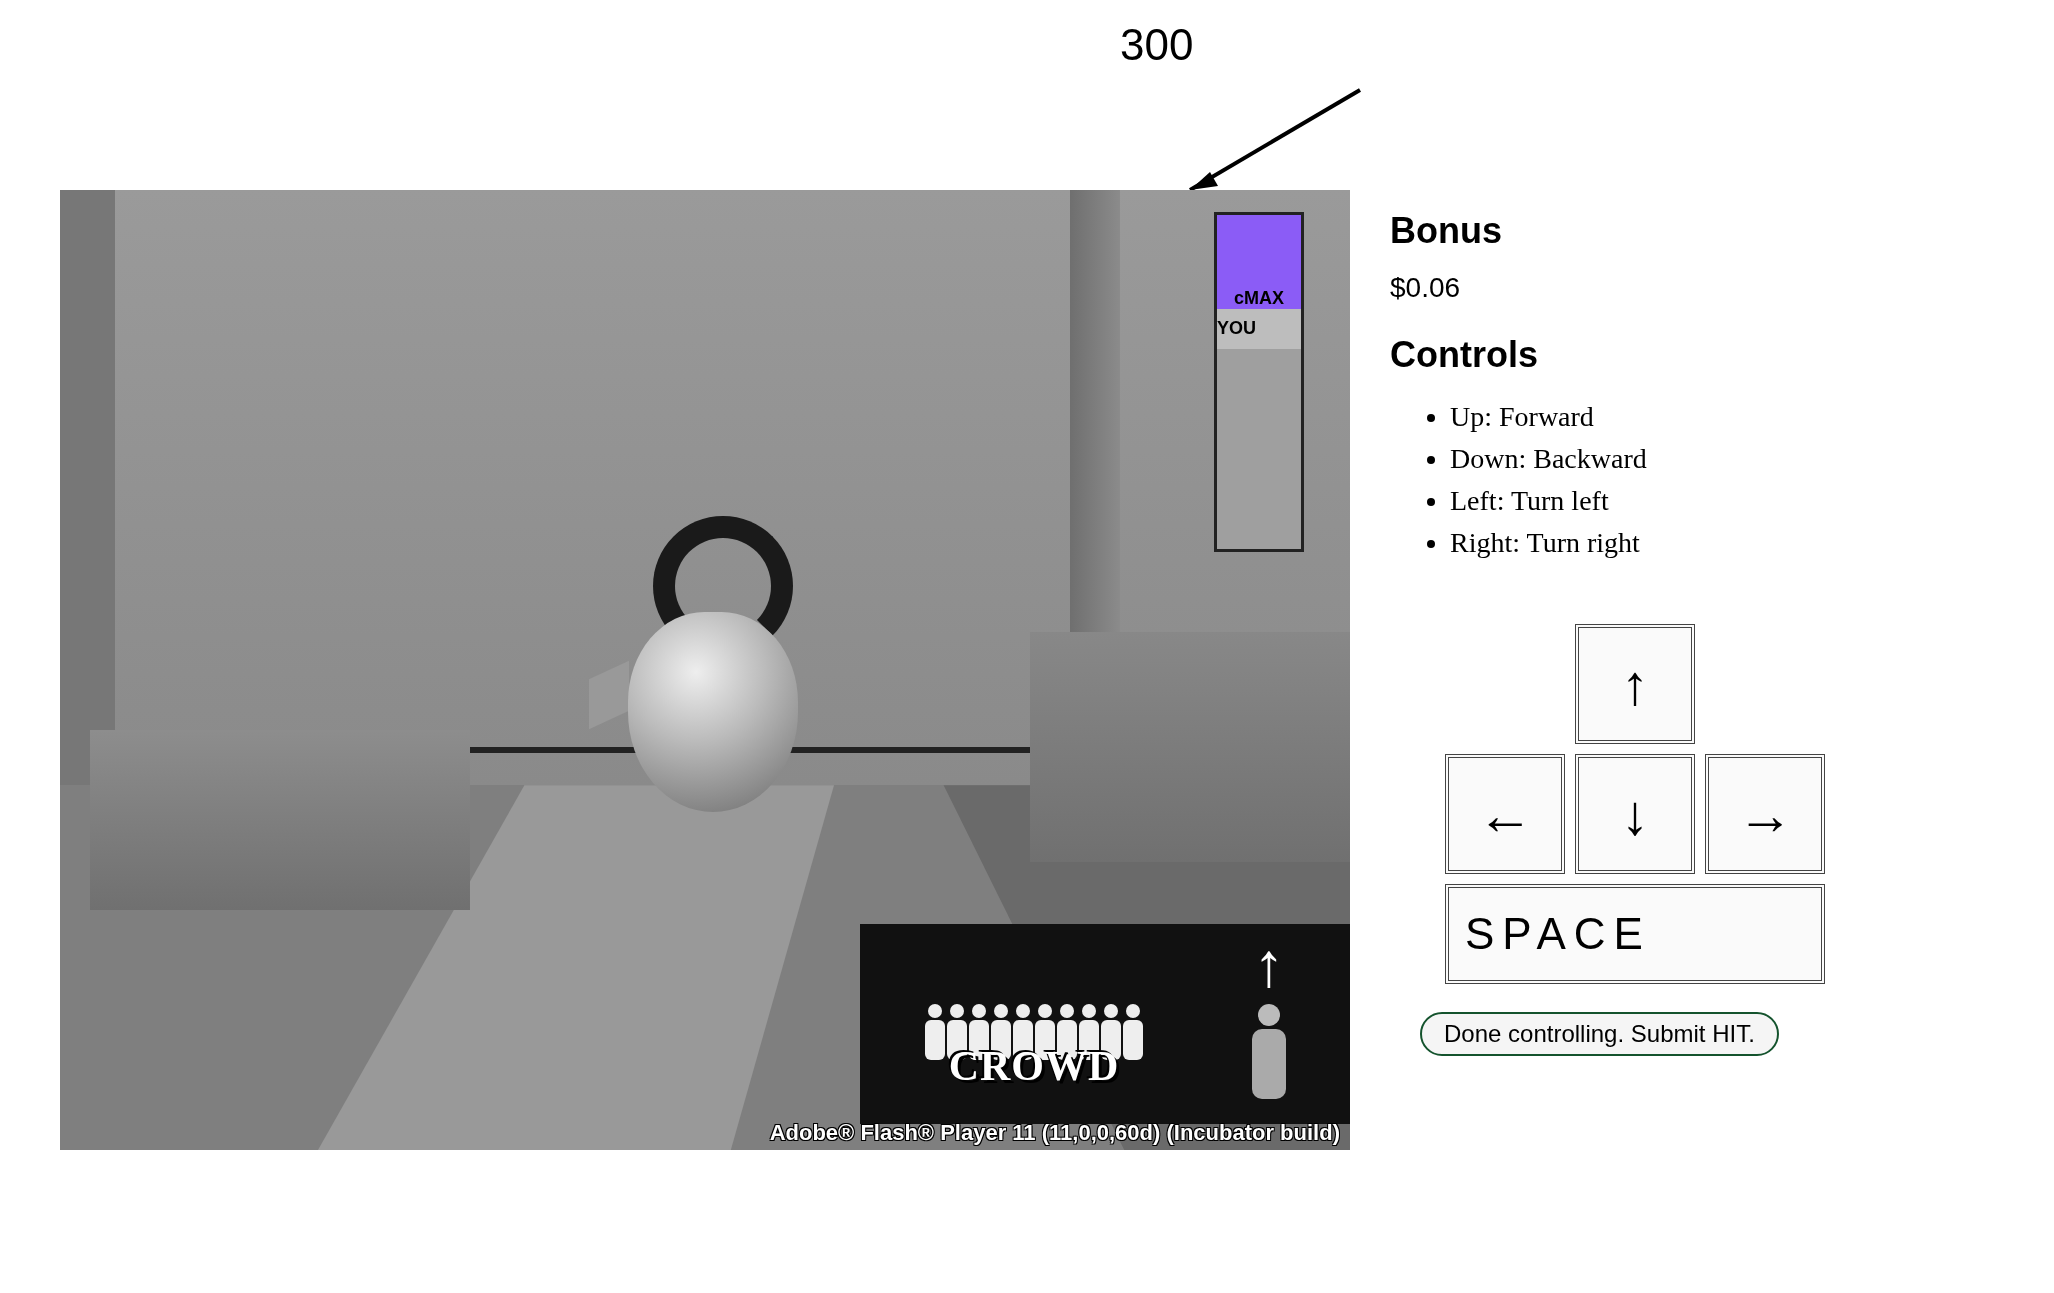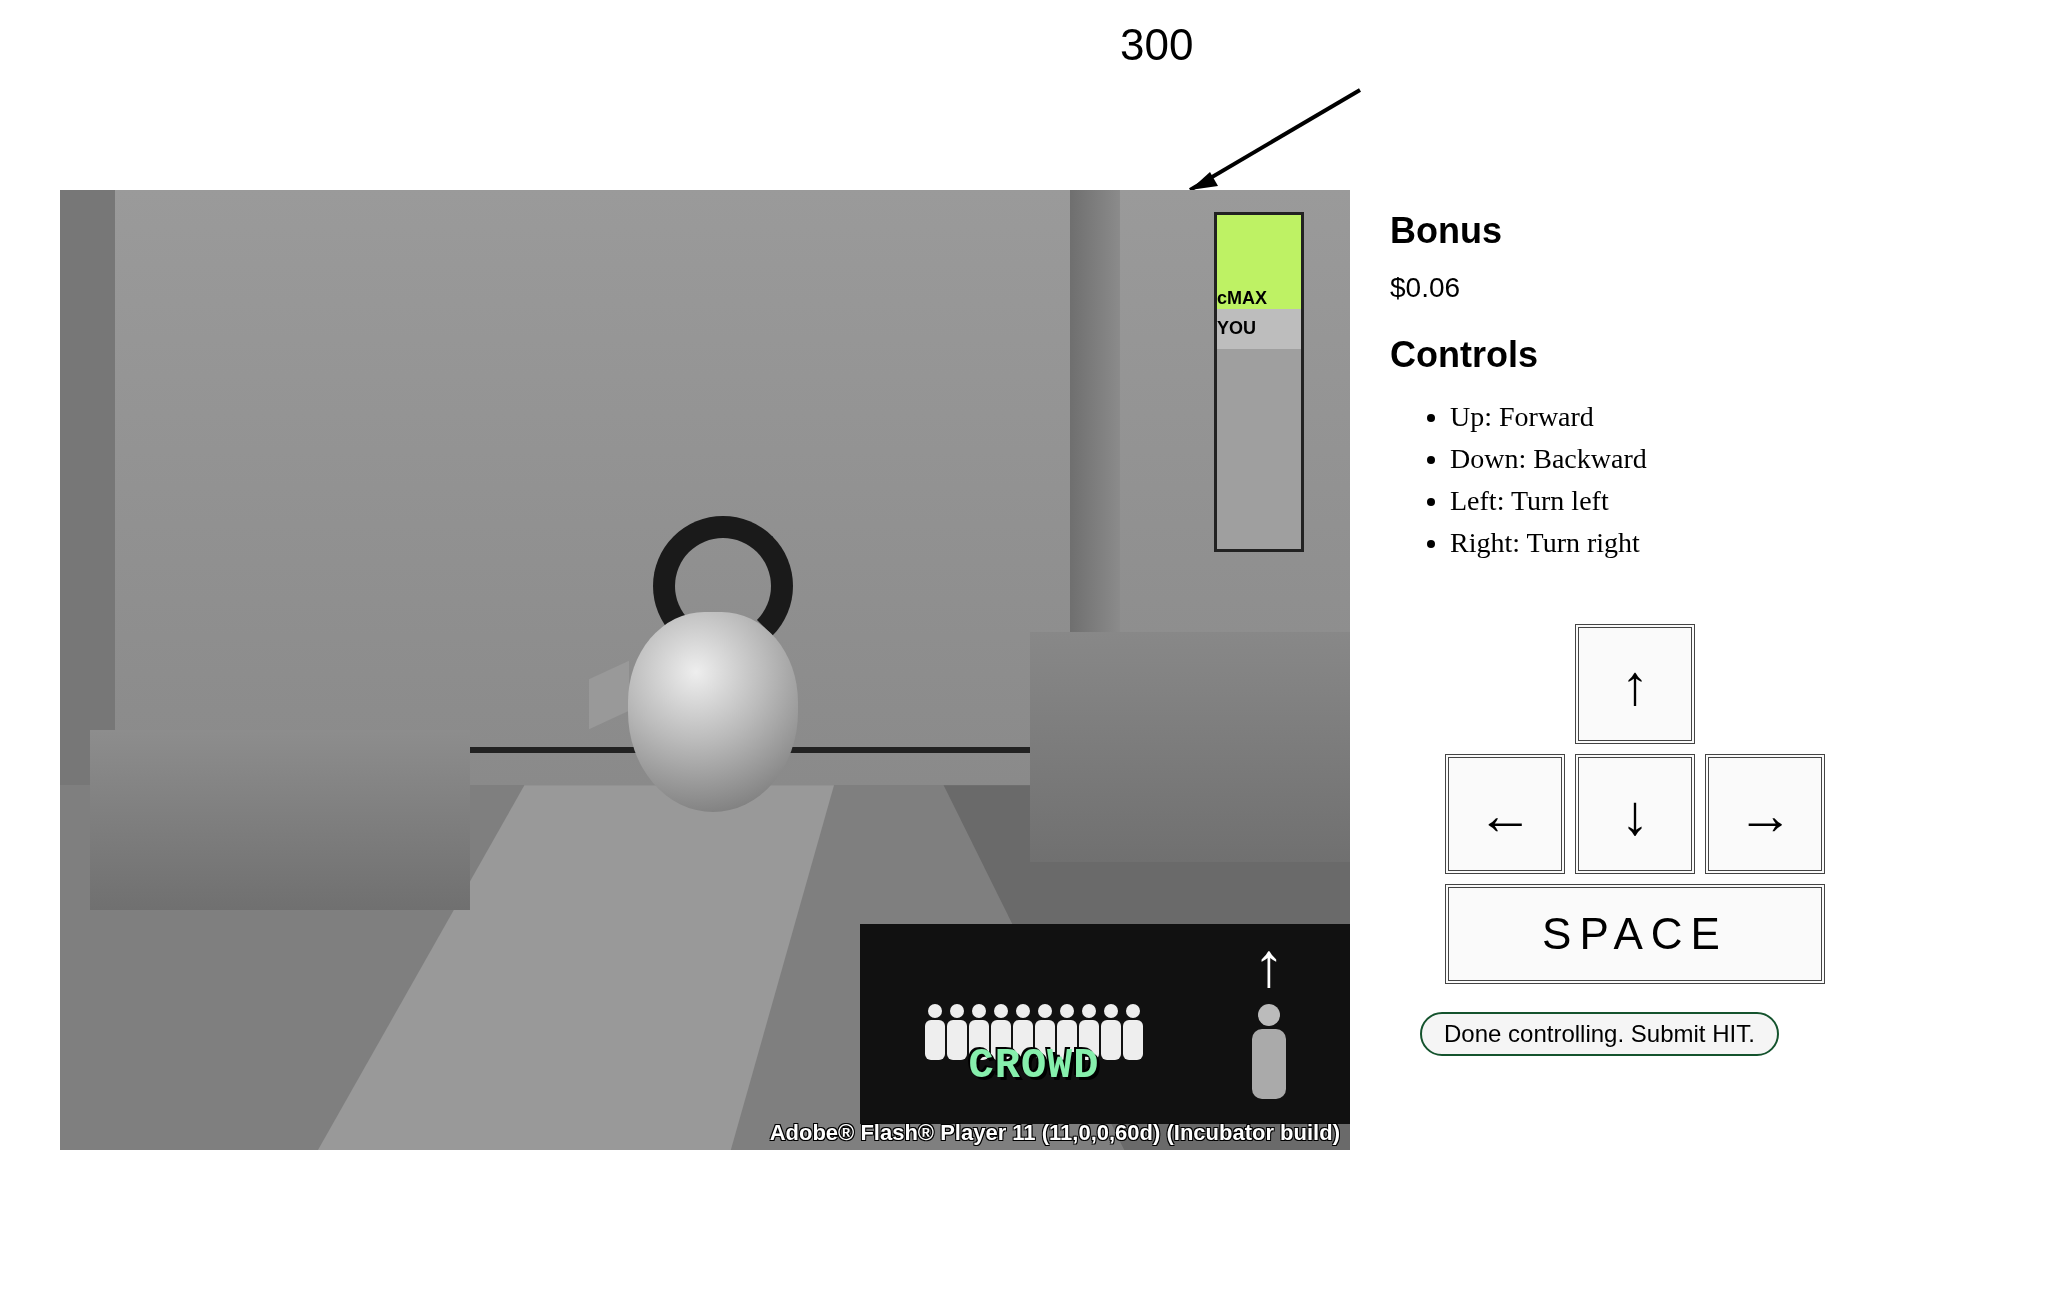--- a/index.html
+++ b/index.html
@@ -69,21 +69,21 @@
 .meter-top-number {
   text-align: center;
   font-family: Arial, sans-serif;
   font-size: 20px;
   font-weight: bold;
   margin-top: -28px;
   color: #000;
 }
 .meter-outer { position: absolute; top: 10px; right: 22px; width: 96px; height: 350px; }
 .meter-label { font-family: Arial, sans-serif; font-size: 18px; font-weight: bold; text-align: center; }
-.meter-fill-upper { flex: 0 0 28%; background: #bef264; display:flex; align-items:flex-end; }
+.meter-fill-upper { flex: 0 0 28%; background: #8b5cf6; display:flex; align-items:flex-end; justify-content:center; }
 .meter-fill-mid { flex: 0 0 12%; background: #bdbdbd; display:flex; align-items:center; justify-content:flex-start; }
 .meter-fill-lower { flex: 1; background: #9f9f9f; }
 .crowd-overlay {
   position: absolute;
   bottom: 26px;
   right: 0;
   width: 490px;
   height: 200px;
   background: #111;
   display: flex;
@@ -95,24 +95,24 @@
   position: relative;
   width: 320px;
   height: 160px;
   display: flex;
   align-items: flex-end;
   justify-content: center;
 }
 .crowd-text {
   position: absolute;
   bottom: 14px;
-  font-family: Liberation Mono, monospace;
+  font-family: Liberation Serif, serif;
   font-weight: 900;
   font-size: 42px;
-  color: #86efac;
+  color: #ffffff;
   text-shadow: 3px 3px 0 #000, -2px -2px 0 #000;
   letter-spacing: 1px;
 }
 .person {
   width: 24px;
   margin: 0 -3px;
   display: inline-block;
 }
 .person .head { width: 14px; height: 14px; background:#eee; border-radius:50%; margin:0 auto 2px; }
 .person .body { width: 20px; height: 40px; background:#eee; border-radius:6px; margin:0 auto; }
@@ -184,25 +184,26 @@
   font-family: Arial, sans-serif;
   cursor: pointer;
 }
 .key-space {
   width: 380px;
   height: 100px;
   border: 4px double #444;
   background: #fafafa;
   display: flex;
   align-items: center;
-  justify-content: center;
+  justify-content: flex-start;
   font-size: 44px;
   font-family: Arial, sans-serif;
   letter-spacing: 8px;
   cursor: pointer;
+  padding-left: 16px;
 }
 .submit-btn {
   margin-top: 28px;
   margin-left: 30px;
   padding: 6px 22px;
   border: 2px solid #14532d;
   border-radius: 22px;
   background: #f5f5f5;
   font-family: Arial, sans-serif;
   font-size: 24px;

